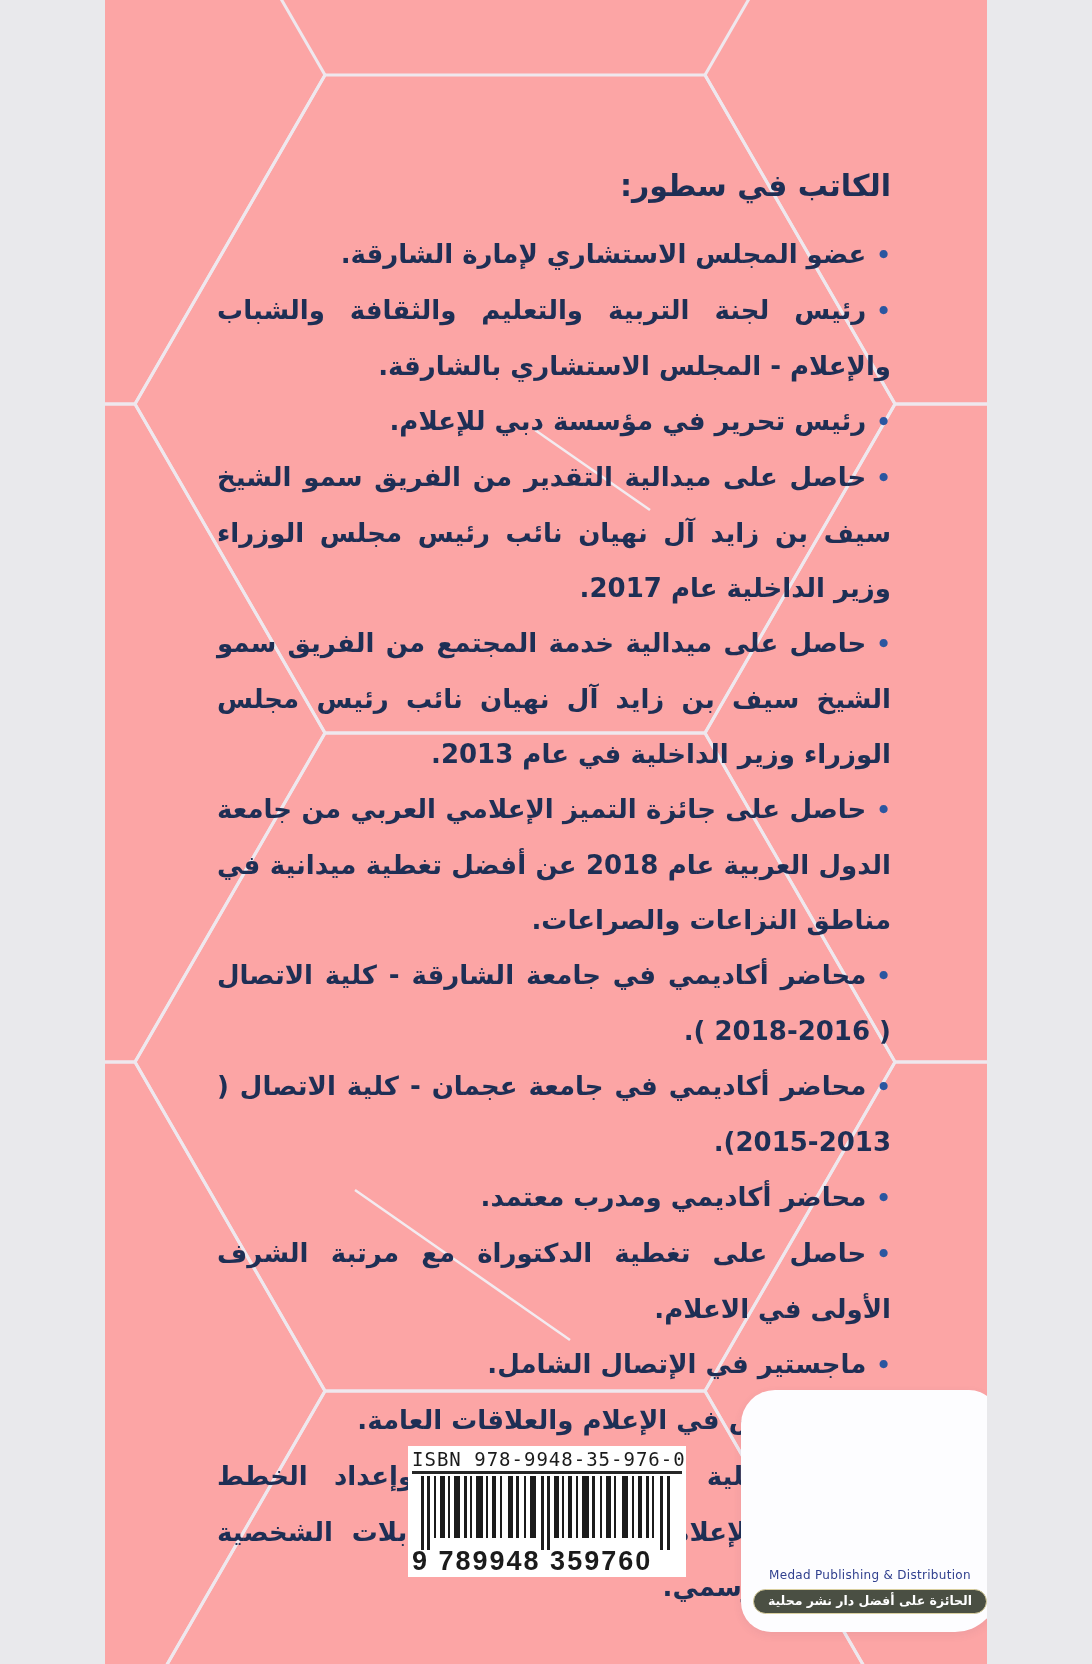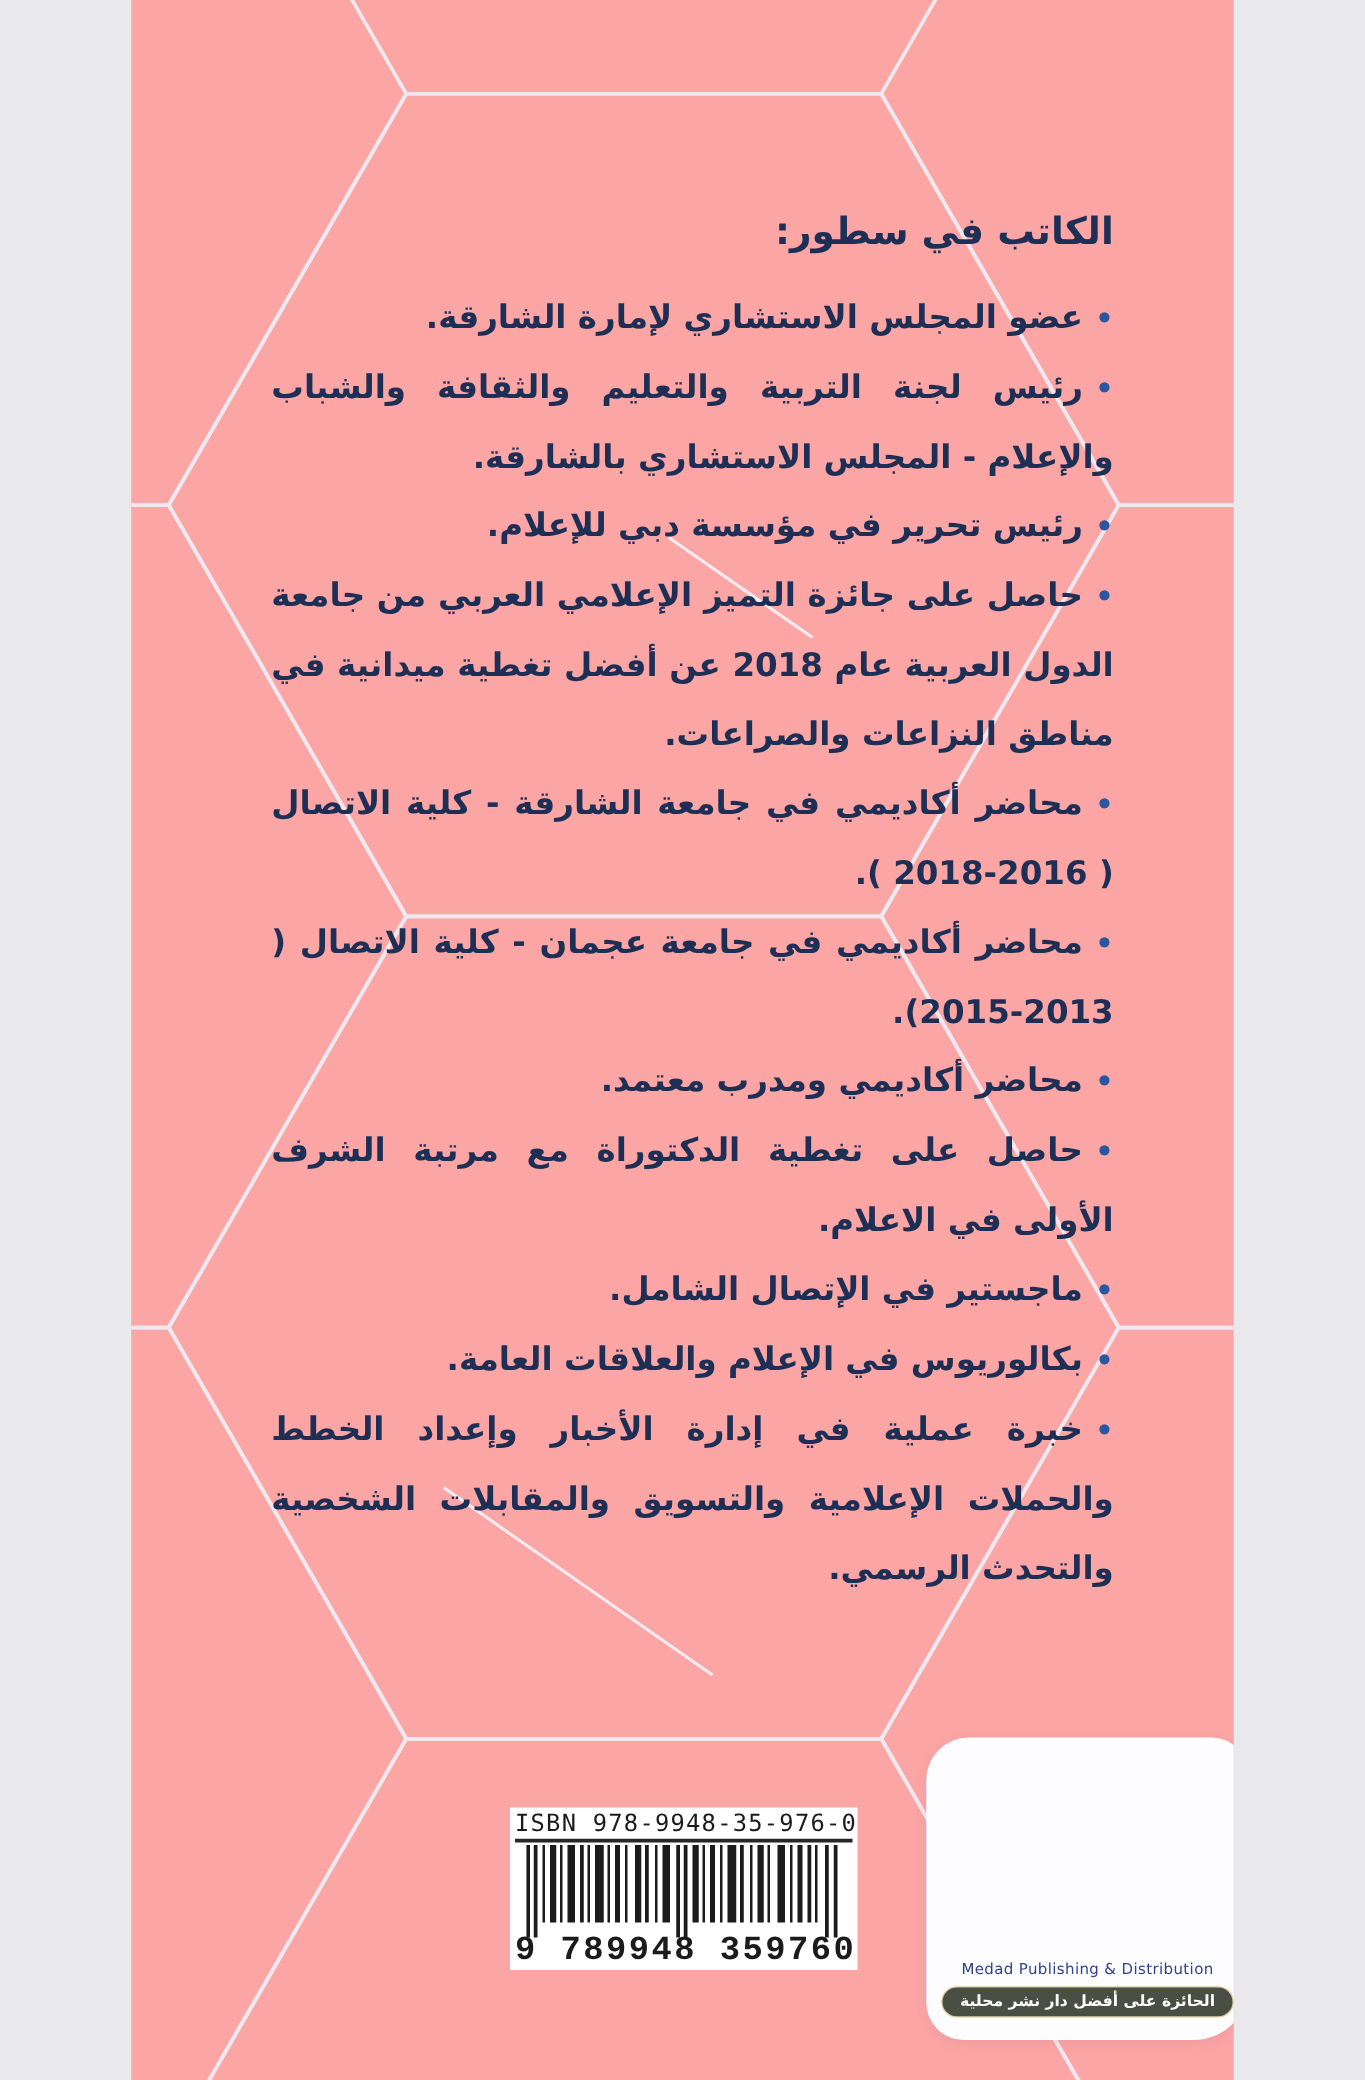--- a/index.html
+++ b/index.html
@@ -48,21 +48,21 @@
     padding:2px 4px 0 4px;
   }
   .isbn-label{
     font-family:"DejaVu Sans Mono",monospace;
     font-size:19px;letter-spacing:1px;white-space:nowrap;
     border-bottom:3px solid #272727;
     padding-bottom:1px;
   }
   .bars{display:block;margin:2px auto 0 auto;}
   .isbn-digits{
-    font-family:Liberation Mono, monospace;
+    font-family:Liberation Sans, sans-serif;
     font-size:27px;font-weight:bold;
     letter-spacing:2px;margin-top:-6px;white-space:nowrap;
   }
 
   
   .badge{
     position:absolute;
     left:636px;top:1390px;width:258px;height:242px;
     box-sizing:border-box;
     background:#fdfdff;
@@ -117,20 +117,22 @@
       <line x1="1010" y1="300" x2="1088" y2="415"></line>
     </g>
   </svg>
 
   <main class="content" dir="rtl">
     <h1 class="title">الكاتب في سطور:</h1>
 
     <p class="b"><span class="dot">•</span><span>عضو المجلس الاستشاري لإمارة الشارقة.</span></p>
     <p class="b"><span class="dot">•</span><span>رئيس لجنة التربية والتعليم والثقافة والشباب والإعلام - المجلس الاستشاري بالشارقة.</span></p>
     <p class="b"><span class="dot">•</span><span>رئيس تحرير في مؤسسة دبي للإعلام.</span></p>
+    <p class="b"><span class="dot">•</span><span>حاصل على ميدالية التقدير من الفريق سمو الشيخ سيف بن زايد آل نهيان نائب رئيس مجلس الوزراء وزير الداخلية عام 2017.</span></p>
+    <p class="b"><span class="dot">•</span><span>حاصل على ميدالية خدمة المجتمع من الفريق سمو الشيخ سيف بن زايد آل نهيان نائب رئيس مجلس الوزراء وزير الداخلية في عام 2013.</span></p>
     <p class="b"><span class="dot">•</span><span>حاصل على جائزة التميز الإعلامي العربي من جامعة الدول العربية عام 2018 عن أفضل تغطية ميدانية في مناطق النزاعات والصراعات.</span></p>
     <p class="b"><span class="dot">•</span><span>محاضر أكاديمي في جامعة الشارقة - كلية الاتصال ( 2016-2018 ).</span></p>
     <p class="b"><span class="dot">•</span><span>محاضر أكاديمي في جامعة عجمان - كلية الاتصال ( 2013-2015).</span></p>
     <p class="b"><span class="dot">•</span><span>محاضر أكاديمي ومدرب معتمد.</span></p>
     <p class="b"><span class="dot">•</span><span>حاصل على تغطية الدكتوراة مع مرتبة الشرف الأولى في الاعلام.</span></p>
     <p class="b"><span class="dot">•</span><span>ماجستير في الإتصال الشامل.</span></p>
     <p class="b"><span class="dot">•</span><span>بكالوريوس في الإعلام والعلاقات العامة.</span></p>
     <p class="b"><span class="dot">•</span><span>خبرة عملية في إدارة الأخبار وإعداد الخطط والحملات الإعلامية والتسويق والمقابلات الشخصية والتحدث الرسمي.</span></p>
   </main>
 

